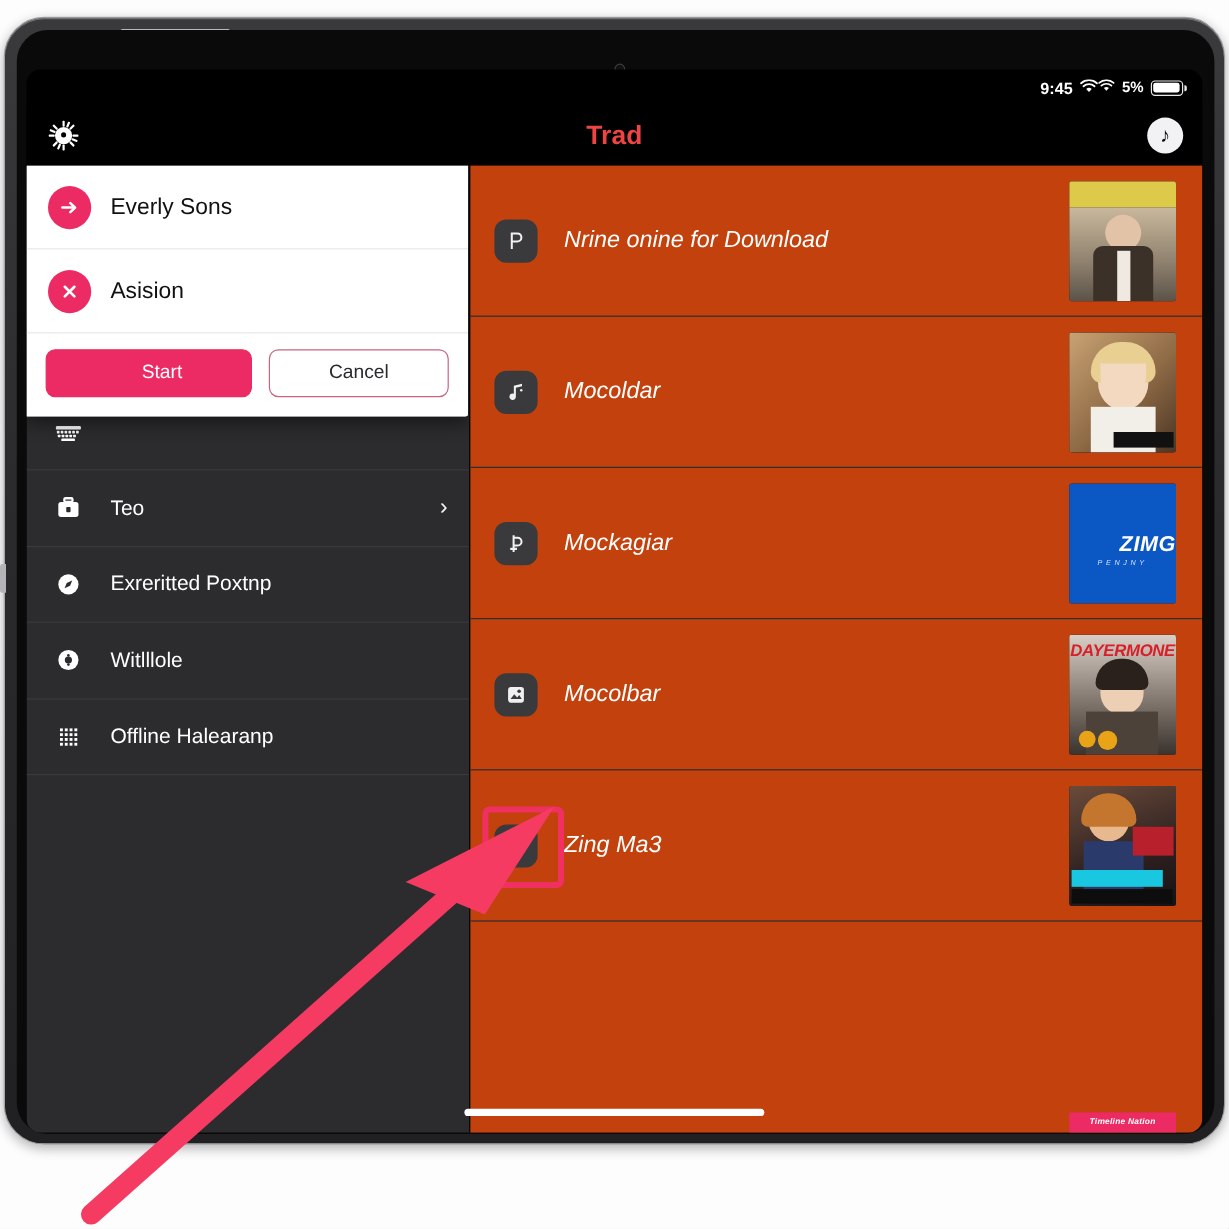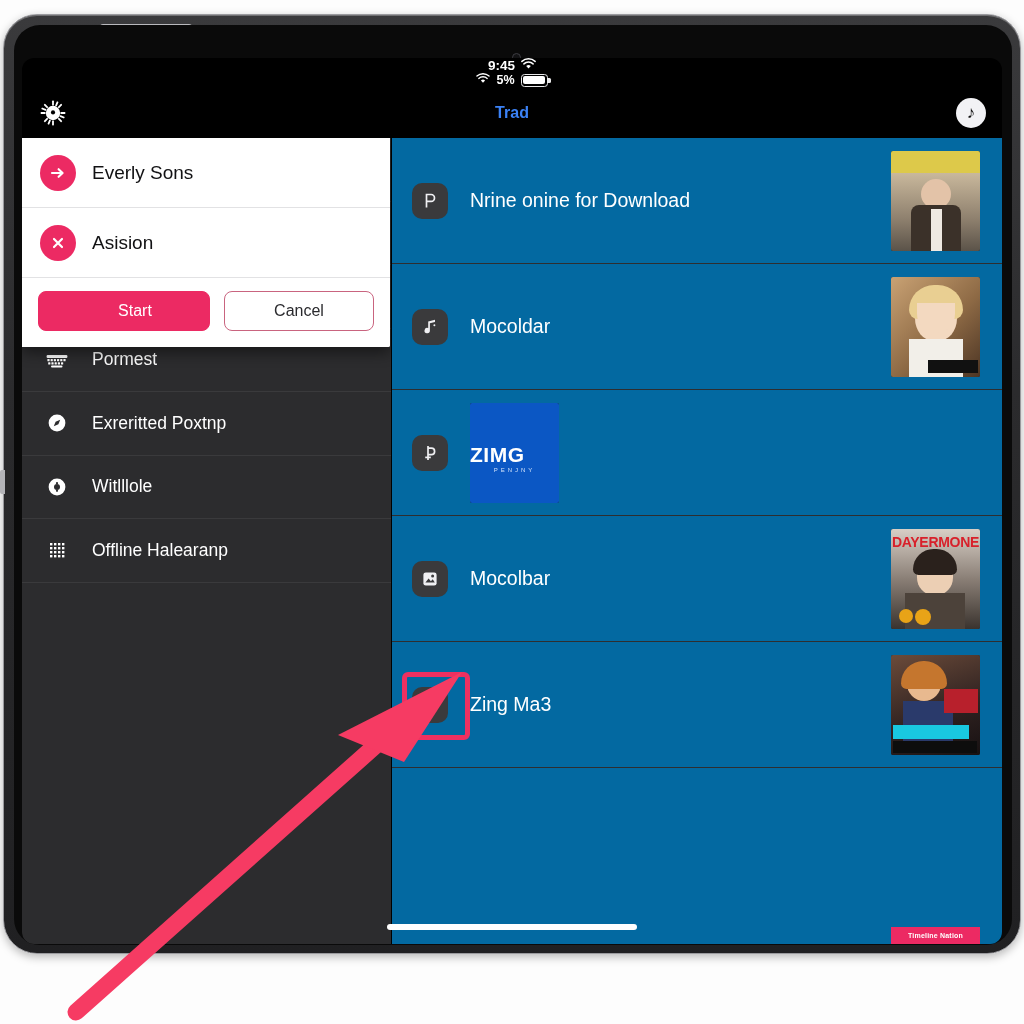--- a/index.html
+++ b/index.html
@@ -48,23 +48,23 @@
     position: absolute; left: 22px; top: 58px;
     width: 980px; height: 886px;
     background: #000000;
     border-radius: 12px;
     overflow: hidden;
   }
 
   
   .status-bar {
     position: absolute; left: 0; top: 0; width: 100%; height: 30px;
-    display: flex; align-items: center; justify-content: flex-start;
+    display: flex; align-items: center; justify-content: flex-end;
     padding: 0 16px; color: #ffffff;
-    font-size: 13.5px; font-weight: bold; flex-direction: column;
+    font-size: 13.5px; font-weight: bold;
   }
   .status-left { display: flex; align-items: center; gap: 6px; }
   .status-right { display: flex; align-items: center; gap: 6px; font-size: 12.5px; }
   .wifi-glyph { display: inline-block; }
   .battery-shell {
     width: 27px; height: 13px; border: 1.4px solid #e9e9ea;
     border-radius: 3.5px; position: relative; display: inline-block;
   }
   .battery-shell::after {
     content:""; position:absolute; right:-4px; top:3.6px;
@@ -74,21 +74,21 @@
     position:absolute; left:1.2px; top:1.2px; bottom:1.2px;
     width: 88%; background:#ffffff; border-radius:2px;
   }
 
   
   .nav-bar {
     position: absolute; left: 0; top: 30px; width: 100%; height: 50px;
     background: #000000;
     display: flex; align-items: center; justify-content: center;
   }
-  .nav-title { color:#3b82f6; font-size: 16px; font-weight: bold; letter-spacing:.1px; }
+  .nav-title { color:#ef4444; font-size: 22px; font-weight: bold; letter-spacing:.1px; }
   .nav-gear {
     position: absolute; left: 16px; top: 50%; transform: translateY(-50%);
     width: 30px; height: 30px; display:flex; align-items:center; justify-content:center;
   }
   .nav-avatar {
     position: absolute; right: 16px; top: 50%; transform: translateY(-50%);
     width: 30px; height: 30px; border-radius: 50%;
     background: #f2f2f5; color:#111;
     display:flex; align-items:center; justify-content:center;
     font-size: 17px; font-weight: bold;
@@ -99,23 +99,24 @@
 
   .sidebar {
     width: 370px; height: 100%;
     background: #2c2c2e;
     border-right: 1px solid #000;
     position: relative;
     overflow: hidden;
   }
   .content {
     flex: 1; height: 100%;
-    background: #0369a1;
+    background: #c2410c;
     position: relative;
     overflow: hidden;
+    font-style: italic;
   }
 
   
   .side-row {
     height: 63.5px; display: flex; align-items: center;
     padding: 0 18px 0 20px;
     border-bottom: 1px solid #3a3a3c;
     color: #ffffff;
   }
   .side-icon {
@@ -333,25 +334,35 @@
                 <rect x="18.4" y="10" width="2.2" height="2.2" rx=".5"></rect>
                 <rect x="3.2" y="13.2" width="2.2" height="2.2" rx=".5"></rect>
                 <rect x="6.4" y="13.2" width="2.2" height="2.2" rx=".5"></rect>
                 <rect x="9.6" y="13.2" width="2.2" height="2.2" rx=".5"></rect>
                 <rect x="12.8" y="13.2" width="2.2" height="2.2" rx=".5"></rect>
                 <rect x="16" y="13.2" width="2.2" height="2.2" rx=".5"></rect>
               </g>
               <rect x="6" y="16.4" width="11.5" height="2.2" rx="1"></rect>
             </svg>
           </span>
-          <span class="side-label">Pormest</span>
           <span class="side-chevron"></span>
         </div>
 
 
+        <div class="side-row">
+          <span class="side-icon">
+            <svg width="22" height="22" viewBox="0 0 22 22" fill="#fff">
+              <rect x="7.6" y="3.2" width="6.8" height="3" rx="1" fill="none" stroke="#fff" stroke-width="1.9"></rect>
+              <rect x="2.6" y="6.4" width="16.8" height="12.4" rx="2.2"></rect>
+              <rect x="9.2" y="10.4" width="3.6" height="4.4" rx=".8" fill="#2c2c2e"></rect>
+            </svg>
+          </span>
+          <span class="side-label">Teo</span>
+          <span class="side-chevron">›</span>
+        </div>
 
         <div class="side-row">
           <span class="side-icon">
             <svg width="22" height="22" viewBox="0 0 22 22">
               <circle cx="11" cy="11" r="8.4" fill="#fff"></circle>
               <path d="M14.2 7.8 9.6 9.8 7.8 14.2 12.4 12.2z" fill="#2c2c2e"></path>
             </svg>
           </span>
           <span class="side-label">Exreritted Poxtnp</span>
           <span class="side-chevron"></span>
@@ -457,23 +468,24 @@
         </div>
 
 
         <div class="list-row">
           <span class="tile">
             <svg width="20" height="20" viewBox="0 0 20 20" stroke="#f0f0f3" stroke-width="1.7" fill="none">
               <path d="M8 3v14M8 5.2h3.4a3.2 3.2 0 0 1 0 6.4H8"></path>
               <path d="M5.2 14.4h5.6"></path>
             </svg>
           </span>
+          <span class="row-title">Mockagiar</span>
           <span class="thumb">
             <span class="thumb-strip" style="top:0;height:100px;background:#0b57c4;"></span>
-            <span style="position:absolute;left:0;right:0;top:40px;text-align:left;color:#fff;font-size:21px;font-weight:bold;letter-spacing:.5px;">ZIMG</span>
+            <span style="position:absolute;left:0;right:0;top:40px;text-align:right;color:#fff;font-size:18px;font-weight:bold;letter-spacing:.5px;">ZIMG</span>
             <span style="position:absolute;left:0;right:0;top:64px;text-align:center;color:#cfe0fa;font-size:6px;letter-spacing:3px;">PENJNY</span>
           </span>
         </div>
 
         <div class="list-row">
           <span class="tile">
             <svg width="20" height="20" viewBox="0 0 20 20">
               <rect x="3.4" y="3.4" width="13.2" height="13.2" rx="2.4" fill="#f0f0f3"></rect>
               <path d="M5.4 13.6 8.6 9.6l2.3 2.6 1.8-2 2.1 3.4z" fill="#3a3a3c"></path>
               <circle cx="12.6" cy="7" r="1.5" fill="#3a3a3c"></circle>

